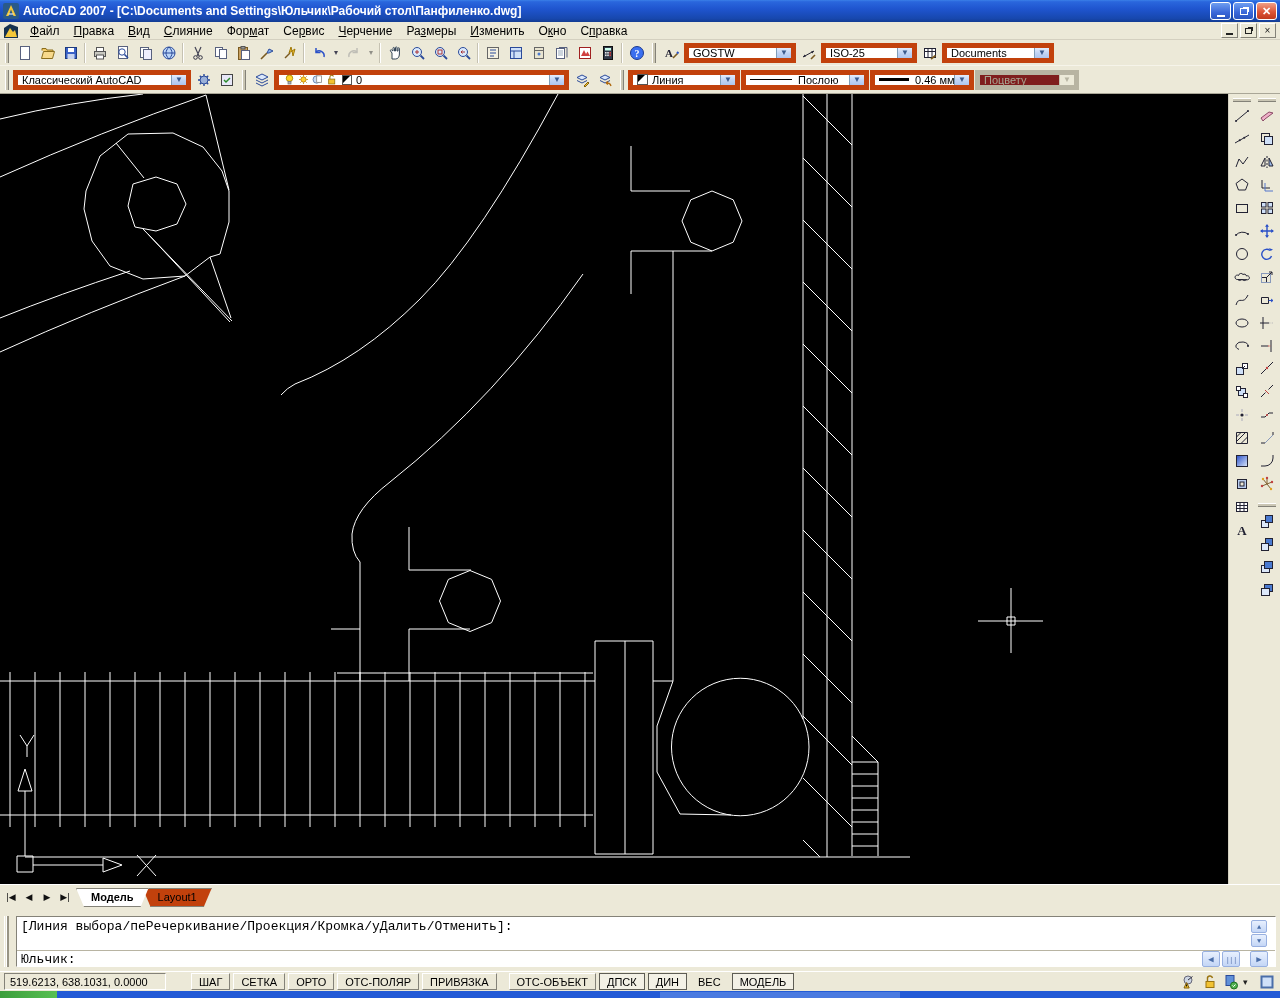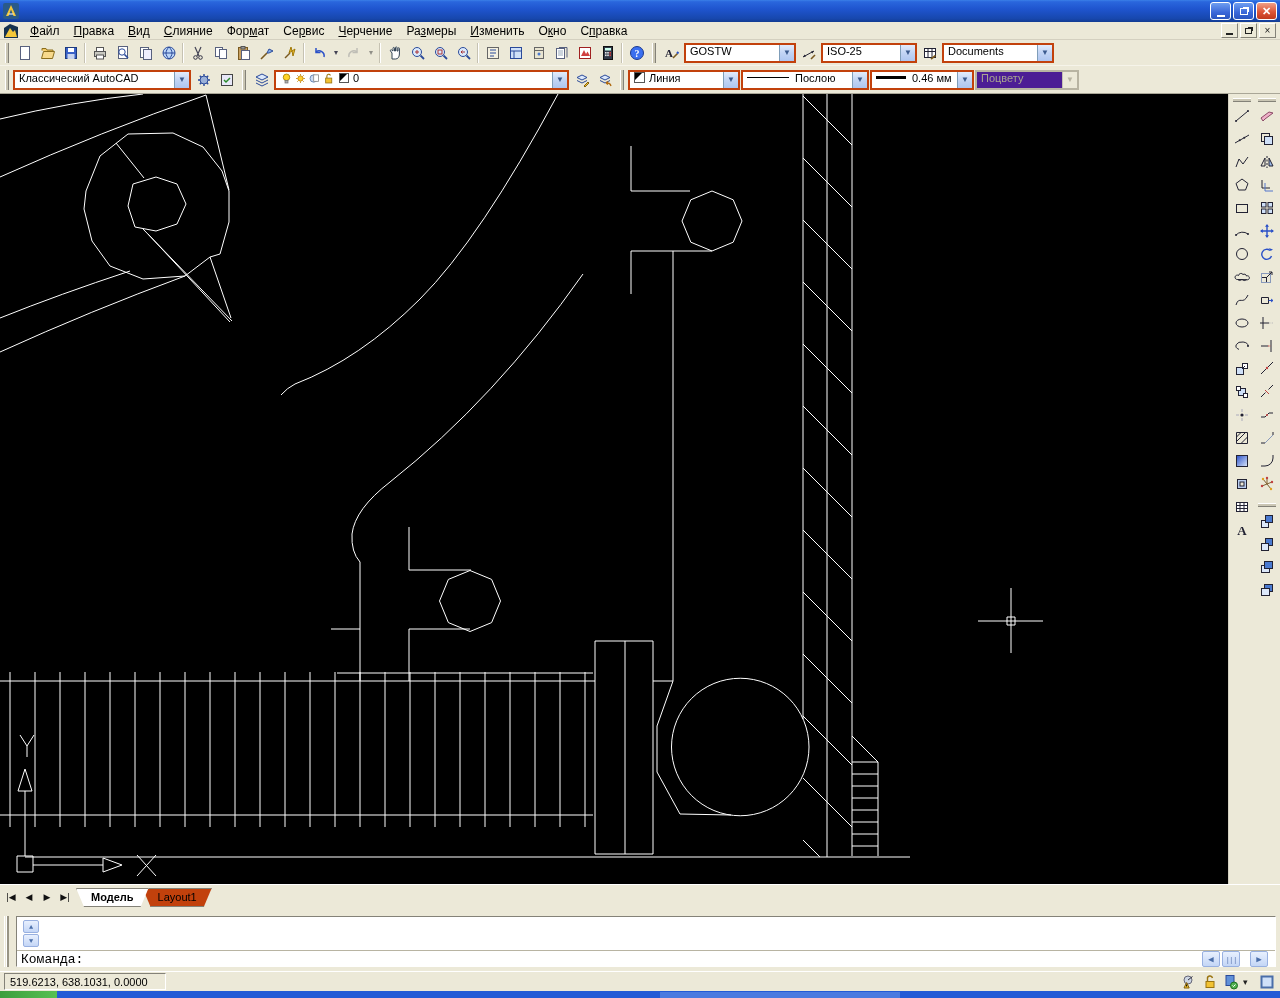--- a/index.html
+++ b/index.html
@@ -38,26 +38,26 @@
   .vgrip{width:4px;height:20px;margin:0 3px;border-left:1px solid #fff;background:#cac6b4;
     box-shadow:inset -1px 0 0 #848278;flex:0 0 auto}
   .tbtn{width:23px;height:22px;display:flex;align-items:center;justify-content:center;border:1px solid transparent;flex:0 0 auto}
   .tbtn.arrow-btn{width:12px;font-size:8px;color:#445;justify-content:center}
   .tbtn.disabled{filter:grayscale(1) opacity(.55)}
   .tsep{width:2px;height:20px;margin:0 2px;border-left:1px solid #c6c2b2;border-right:1px solid #fff;flex:0 0 auto}
   .ticon,.ticon16{display:inline-flex;width:16px;height:16px}
   svg{display:block}
 
   
-  .combo{display:flex;align-items:flex-start;height:20px;background:#fff;border:2px solid #c2410c;flex:0 0 auto}
+  .combo{display:flex;align-items:center;height:20px;background:#fff;border:5px solid #c2410c;flex:0 0 auto}
   .combo .body{flex:1;display:flex;align-items:center;gap:4px;padding:0 4px;font-size:11px;color:#000;overflow:hidden;white-space:nowrap}
   .combo .drop{width:15px;height:100%;display:flex;align-items:center;justify-content:center;
     border-left:1px solid #7f9db9;background:linear-gradient(180deg,#e2ecfd,#c2d4f4 50%,#aec6f0);
     color:#3b5a8e;font-size:8px}
-  .combo.disabled{background:#4c1d95;color:#a8a491;border-color:#b8b4a2}
+  .combo.disabled{background:#7f1d1d;color:#a8a491;border-color:#b8b4a2}
   .combo.disabled .body{color:#a8a491}
   .combo.disabled .drop{background:#ece9d8;color:#b8b4a2;border-left-color:#c6c2b2}
   .swatch{width:11px;height:11px;border:1px solid #555;background:#fff;position:relative;flex:0 0 auto}
   .swatch::after{content:"";position:absolute;left:0;top:0;border-top:7px solid #000;border-right:7px solid transparent}
   .ltline{width:42px;height:0;border-top:1px solid #000;flex:0 0 auto;margin-right:2px}
   .lwline{width:30px;height:3px;background:#000;flex:0 0 auto;margin-right:2px}
 
   
   .workarea{position:relative;height:790px;background:#ece9d8}
   .canvas-wrap{position:absolute;left:0;top:0;width:1228px;height:790px;background:#000}
@@ -113,20 +113,21 @@
 <div class="app">
 
   <div class="titlebar">
     <span class="ticon16">
       <svg viewBox="0 0 16 16" width="16" height="16">
           <rect width="16" height="16" rx="2" fill="#2a5a8a"></rect>
           <path d="M3 13L8 2l5 11H10.5L8 6.5 5.5 13Z" fill="#f3c73a"></path>
           <path d="M5.5 11h5" stroke="#fff"></path>
         </svg>
     </span>
+    <span>AutoCAD 2007 - [C:\Documents and Settings\Юльчик\Рабочий стол\Панфиленко.dwg]</span>
     <span class="win-btns">
       <span class="wbtn">
           <span class="minbar"></span>
         </span>
       <span class="wbtn">
           <span class="restsq"></span>
         </span>
       <span class="wbtn close">✕</span>
     </span>
   </div>
@@ -951,40 +952,54 @@
     <span id="tabs" style="display:flex">
         <span class="tab active">Модель</span>
         <span class="tab">Layout1</span>
       </span>
   </div>
 
   <div class="cmdwin">
     <span class="cmdgrip"></span>
     <div class="cmdbox">
       <div class="cmdhist">
+        <span style="flex:1">[Линия выбора/пеРечеркивание/Проекция/Кромка/уДалить/Отменить]:</span>
         <span class="cmd-side">
           <span class="xpbtn">▲</span>
           <span class="xpbtn">▼</span>
         </span>
       </div>
       <div class="cmdinput">
-        <span style="flex:1">Команда:</span>
+        <span style="flex:1">Юльчик:</span>
         <span class="cmd-inbtns">
           <span class="xpbtn wide">◀</span>
           <span class="xpbtn wide">
               <span class="bars">|||</span>
             </span>
           <span class="xpbtn wide" style="margin-left:8px">▶</span>
         </span>
       </div>
     </div>
   </div>
 
   <div class="statusbar">
     <span class="coords">519.6213, 638.1031, 0.0000</span>
+    <span id="status-toggles" style="display:flex;gap:3px;align-items:center">
+        <span class="stoggle st-raised">ШАГ</span>
+        <span class="stoggle st-raised">СЕТКА</span>
+        <span class="stoggle st-raised">ОРТО</span>
+        <span class="stoggle st-raised">ОТС-ПОЛЯР</span>
+        <span class="stoggle st-raised">ПРИВЯЗКА</span>
+        <span class="gap8"></span>
+        <span class="stoggle st-raised">ОТС-ОБЪЕКТ</span>
+        <span class="stoggle st-outlined">ДПСК</span>
+        <span class="stoggle st-outlined">ДИН</span>
+        <span class="stoggle st-flat">ВЕС</span>
+        <span class="stoggle st-outlined">МОДЕЛЬ</span>
+      </span>
     <span class="tray" id="tray">
         <span class="trayicon">
           <svg viewBox="0 0 16 16" width="16" height="16">
             <circle cx="7" cy="6" r="4" fill="#cdd6e4" stroke="#667"></circle>
             <path d="M7 6l4.5-3.5" stroke="#334"></path>
             <path d="M3 14l2.6-5.5L8.2 14z" fill="#f6c432" stroke="#806010"></path>
             <path d="M5.6 10.5v2" stroke="#000"></path>
           </svg>
         </span>
         <span class="trayicon">

